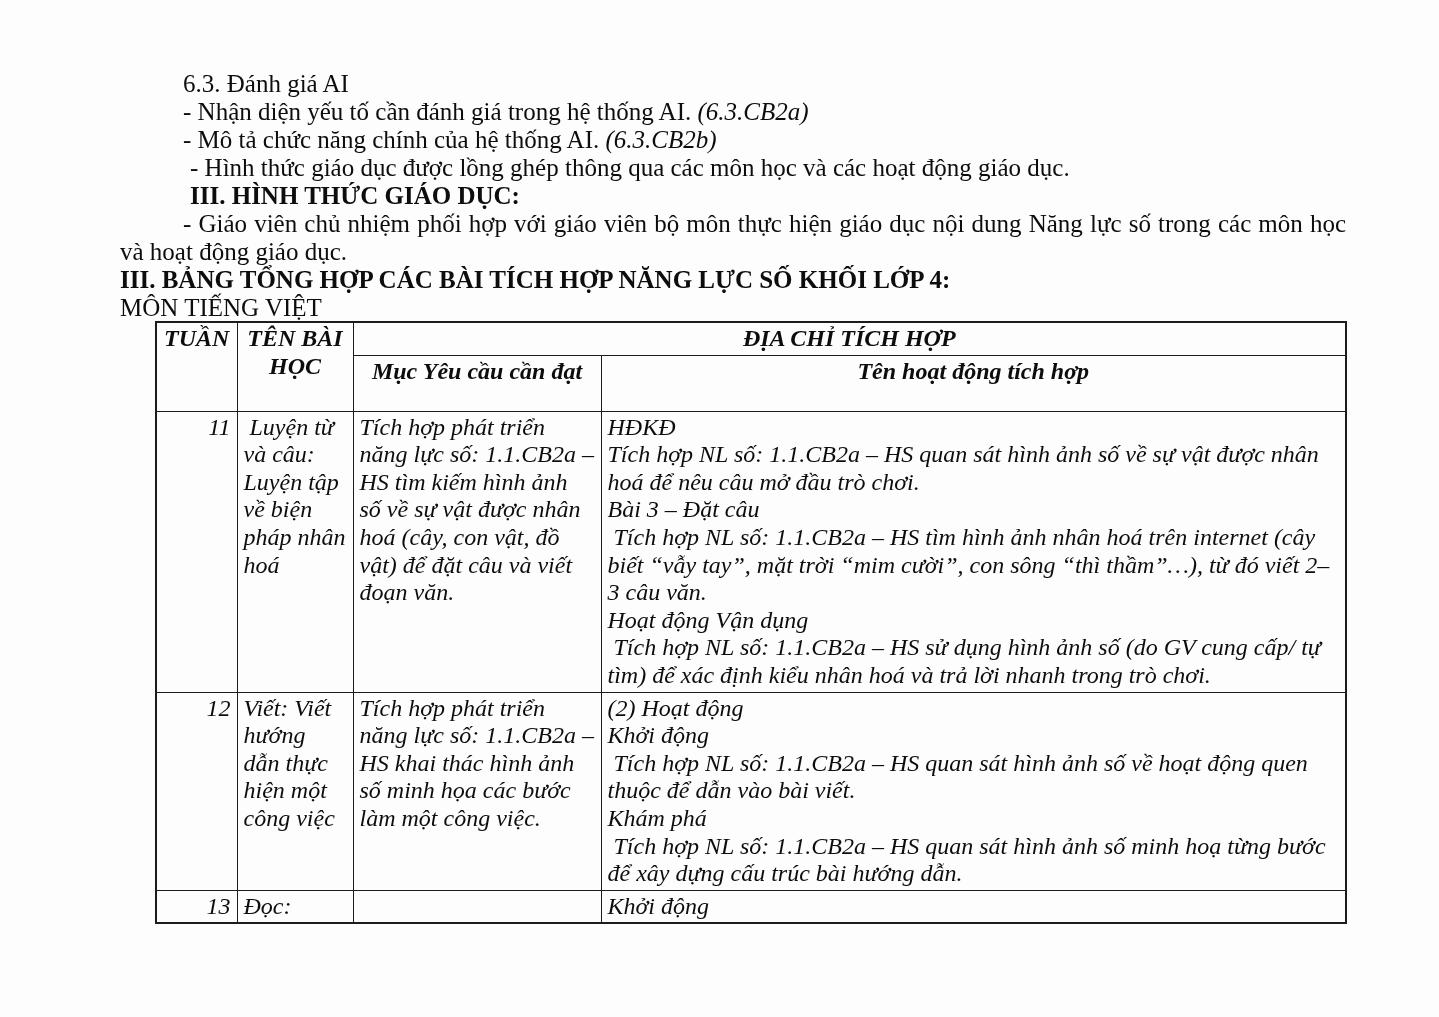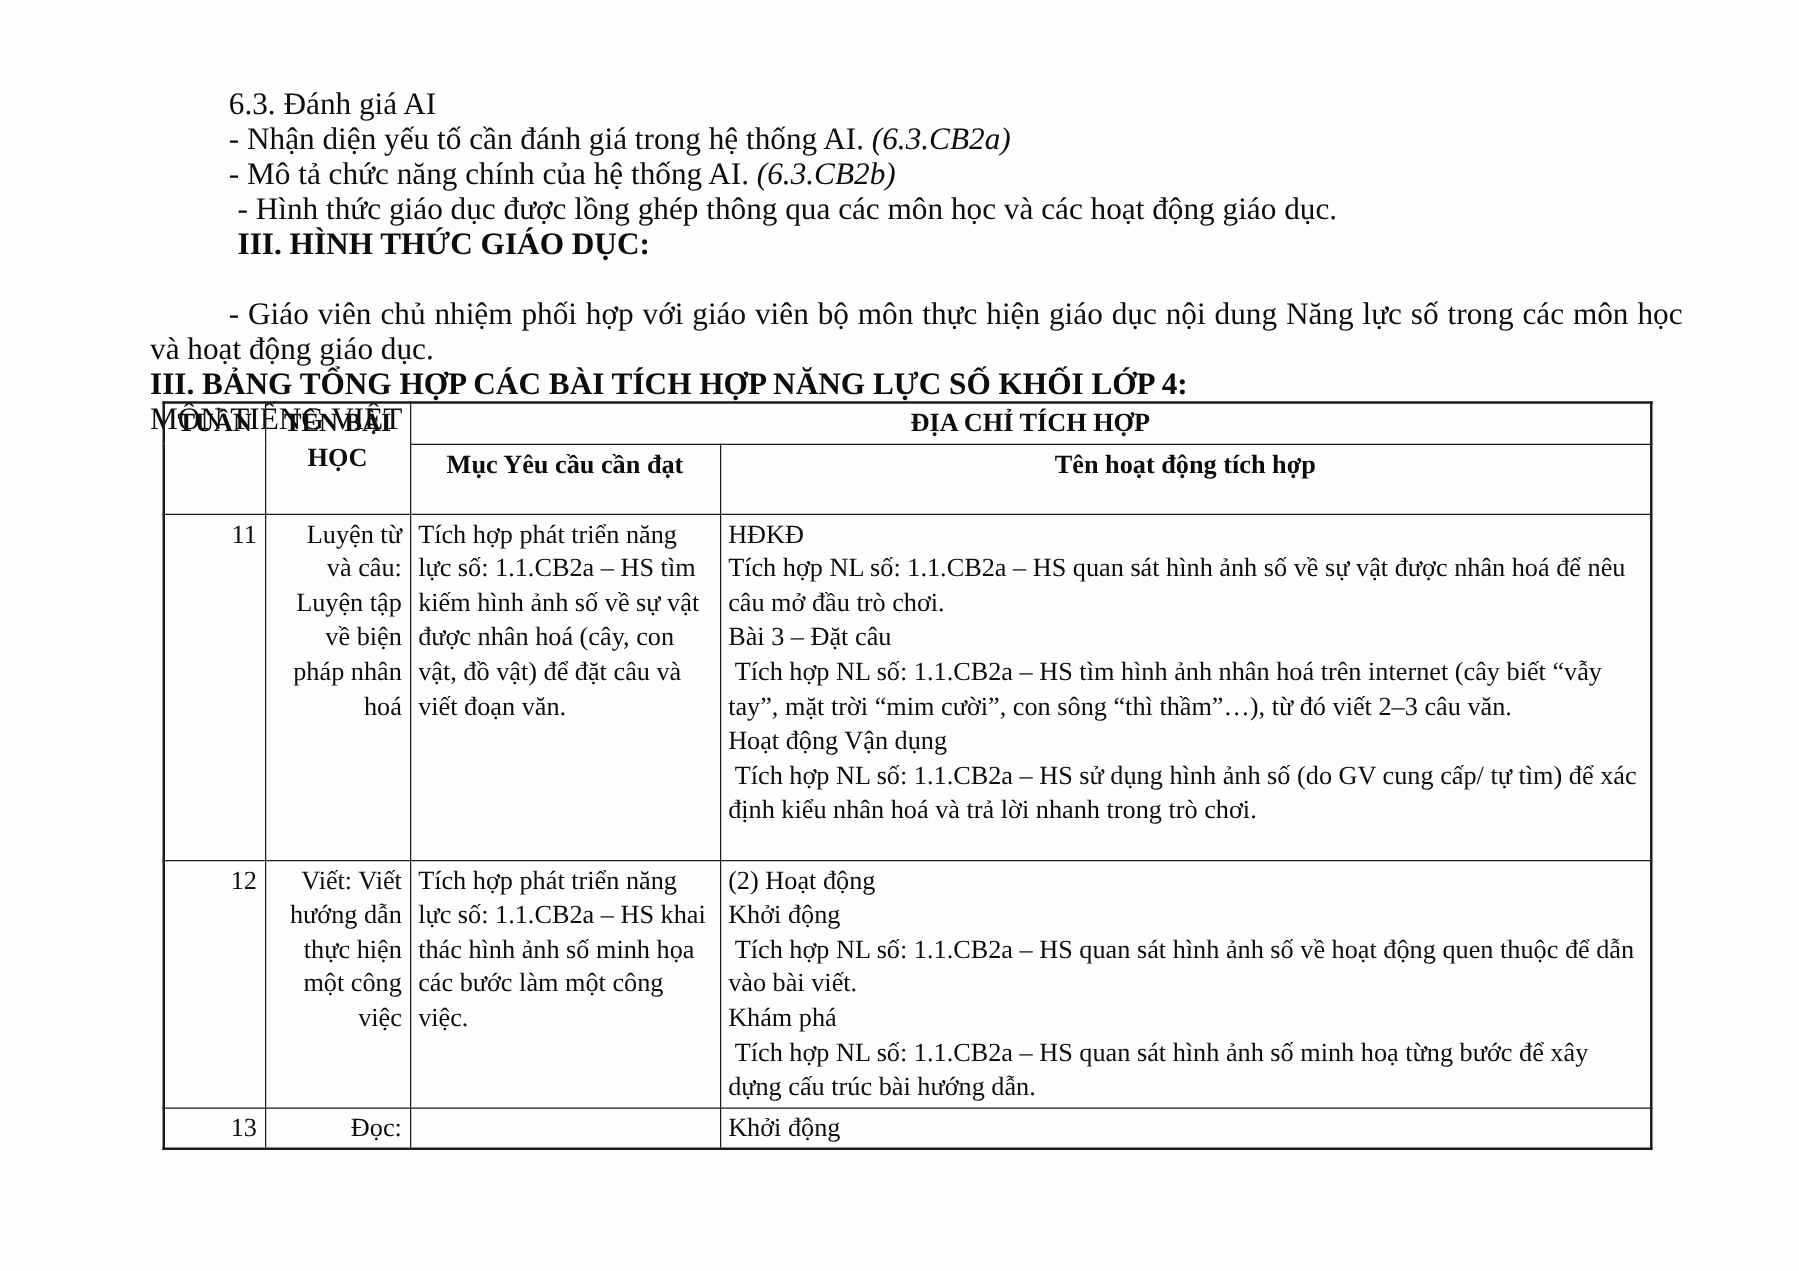--- a/index.html
+++ b/index.html
@@ -19,42 +19,43 @@
     position: absolute;
     left: 120px; top: 70px;
     width: 1226px;
     font-size: 25px;
     line-height: 28px;
   }
   .ind { text-indent: 63px; }
   .ind2 { text-indent: 70px; }
   .bold { font-weight: bold; }
   .it { font-style: italic; margin-top: 37px; }
-  .hang { text-indent: 63px; text-align: justify; margin-top: 28px; }
+  .hang { text-indent: 63px; text-align: justify; }
   .subtitle { font-weight: normal; }
 
   table.grid {
     border-collapse: collapse;
     table-layout: fixed;
-    margin-left: 10px;
+    margin-left: 35px;
     margin-top: 1px;
     width: 1190px;
-    font-size: 21px;
+    font-size: 24px;
     line-height: 27.6px;
     border: 2.5px solid #1c1c1c;
+    font-style: italic;
   }
   table.grid th, table.grid td {
     border: 1.6px solid #1c1c1c;
     vertical-align: top;
     padding: 2px 6px;
     overflow: hidden;
   }
   th.hdr { text-align: center; font-weight: bold; padding-top: 1px; }
   td.c-tuan { text-align: right; padding-top: 3px; }
-  td.c-tenbai { white-space: pre-wrap; padding-left: 4px; padding-right: 2px; text-align: right; }
+  td.c-tenbai { white-space: pre-wrap; padding-left: 4px; padding-right: 2px; }
   td.c-yeucau { padding-left: 10px; padding-right: 4px; }
   td.c-hoatdong { padding-left: 6px; }
   .par { white-space: pre-wrap; }
   tr.r-head1 { height: 26px; }
   tr.r-head2 { height: 56px; }
   tr.r11 { height: 277px; }
   tr.r12 { height: 193px; }
   tr.r13 { height: 29px; }
 </style>
 </head>

